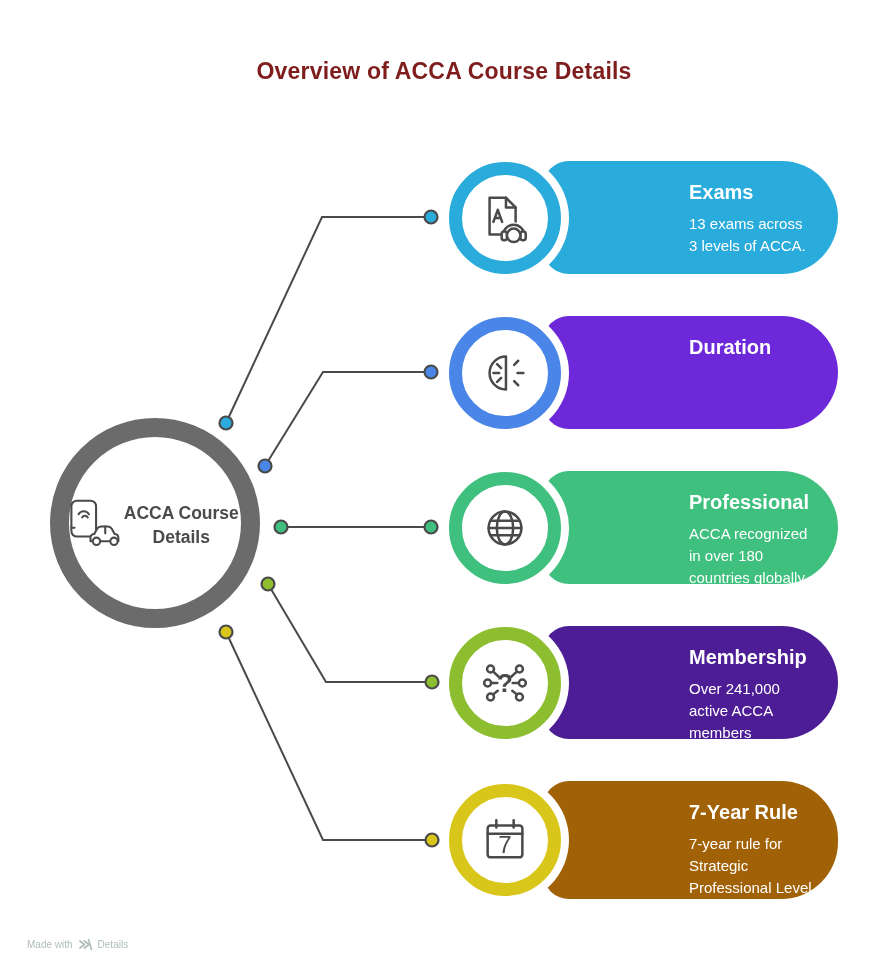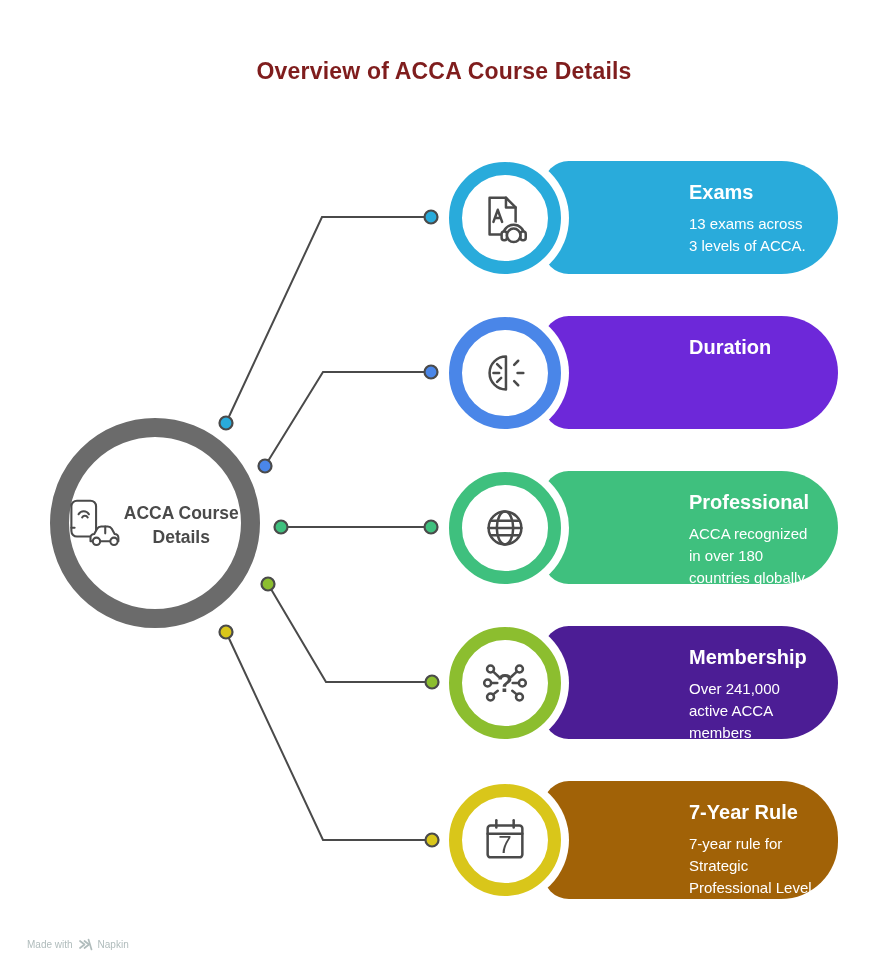--- a/index.html
+++ b/index.html
@@ -214,14 +214,14 @@
 
 <div class="footer">
   <span>Made with</span>
   <svg width="15" height="13" viewBox="0 0 15 13">
     <g fill="none" stroke="#b0bcbc" stroke-width="1.7" stroke-linecap="round" stroke-linejoin="round">
       <path d="M2,3 L6.5,6.5 L2,10"></path>
       <path d="M6.5,3 L11,6.5 L6.5,10"></path>
       <path d="M10.5,1.5 L13.5,11.5"></path>
     </g>
   </svg>
-  <span>Napkin</span>
+  <span>Details</span>
 </div>
 
 </body></html>

